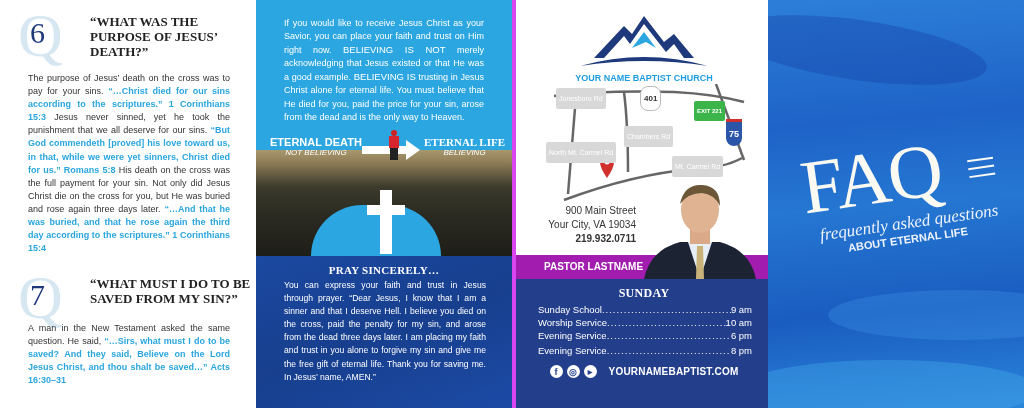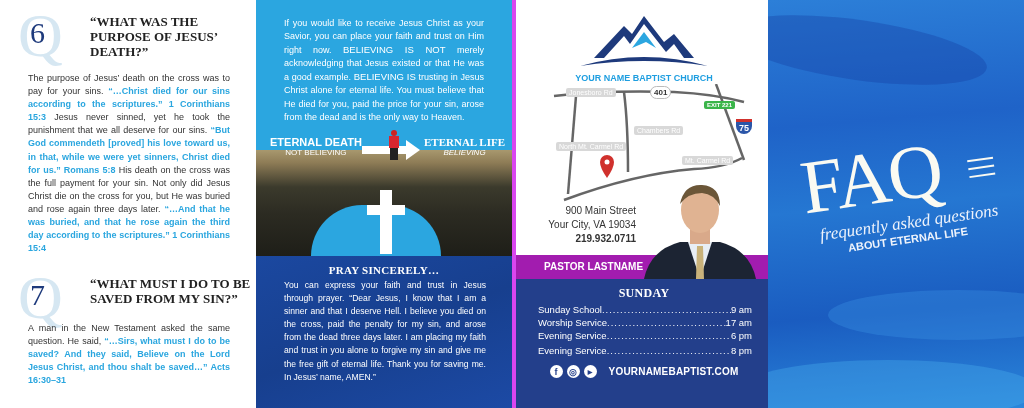--- a/index.html
+++ b/index.html
@@ -21,40 +21,40 @@
   #p2 { left: 256px; background: #2ba6e0; }
   #p2 .intro { position: absolute; left: 28px; top: 17px; width: 200px; font-size: 9px; line-height: 13.1px; color: #fff; text-align: justify; }
   #p2 .intro b { font-weight: normal; font-size: 9.5px; }
   .scene { position: absolute; left: 0; top: 150px; width: 256px; height: 106px; background:
      linear-gradient(180deg, #a8986e 0%, #8e7c56 12%, #3b3a2c 35%, #2c2b22 60%, #1e1e18 100%); }
   .scene .hole { position: absolute; left: 55px; top: 55px; width: 130px; height: 51px; background: #2ba6e0; border-radius: 60px 60px 0 0; }
   .cross-v { position: absolute; left: 124px; top: 40px; width: 12px; height: 64px; background: #fff; }
   .cross-h { position: absolute; left: 111px; top: 55px; width: 38px; height: 10px; background: #fff; }
   .ed { position: absolute; left: 14px; top: 136px; color: #fff; text-align: center; }
   .ed .t { font-weight: bold; font-size: 11px; }
-  .ed .s { font-size: 8px; }
+  .ed .s { font-style: italic; font-size: 8px; }
   .el { position: absolute; left: 168px; top: 136px; color: #fff; text-align: center; }
   .el .t { font-weight: bold; font-size: 11px; font-family: Liberation Serif, serif; }
   .el .s { font-style: italic; font-size: 8px; }
   .arrow-body { position: absolute; left: 106px; top: 146px; width: 44px; height: 8px; background: #fff; }
   .arrow-head { position: absolute; left: 150px; top: 140px; width: 0; height: 0; border-top: 10px solid transparent; border-bottom: 10px solid transparent; border-left: 14px solid #fff; }
   .person { position: absolute; left: 133px; top: 130px; width: 10px; height: 30px; }
   .person .hd { width: 6px; height: 6px; border-radius: 50%; background: #c22; margin-left: 2px; }
   .person .bd { width: 10px; height: 12px; background: #d8262f; }
   .person .lg { width: 8px; height: 12px; background: #222; margin-left: 1px; }
   .pray { position: absolute; left: 0; top: 256px; width: 256px; height: 152px; background: linear-gradient(160deg, #1b48a0 0%, #173f8e 50%, #1c4aa5 100%); }
   .pray h3 { text-align: center; margin-top: 8px; font-family: "Liberation Serif", serif; font-size: 11px; font-weight: bold; color: #fff; letter-spacing: 0.3px; }
   .pray p { margin: 3px 0 0 28px; width: 202px; font-size: 8.6px; line-height: 13.1px; color: #fff; text-align: justify; }
 
   
   #p3 { left: 512px; background: #fff; border-left: 4px solid #d946ef; }
   .logo { position: absolute; left: 58px; top: 12px; width: 140px; height: 56px; }
   .church-name { position: absolute; left: 0; width: 256px; top: 73px; text-align: center; color: #1e9ee0; font-weight: bold; font-size: 9px; }
   .map { position: absolute; left: 28px; top: 84px; width: 220px; height: 120px; }
-  .road-lbl { position: absolute; background: #d8d8d8; color: #fff; font-size: 7px; padding: 1px 3px; border-radius: 2px; margin-left: 10px; }
+  .road-lbl { position: absolute; background: #d8d8d8; color: #fff; font-size: 7px; padding: 7px 3px; border-radius: 2px; }
   .addr { position: absolute; right: 132px; top: 204px; text-align: right; font-size: 10px; line-height: 14px; color: #333; }
   .addr .ph { font-weight: bold; }
   .pastor-photo { position: absolute; left: 128px; top: 180px; width: 112px; height: 99px; }
   .pastor-band { position: absolute; left: 0; top: 255px; width: 256px; height: 24px; background: #a21caf; }
   .pastor-band span { position: absolute; left: 28px; top: 6px; color: #fff; font-weight: bold; font-size: 10px; }
   .sched { position: absolute; left: 0; top: 279px; width: 256px; height: 129px; background: #233f8b; color: #fff; }
   .sched h4 { text-align: center; font-family: "Liberation Serif", serif; font-size: 12px; font-weight: bold; letter-spacing: 0.3px; }
   .row { display: flex; margin: 0 0 0 22px; width: 214px; font-size: 9.5px; line-height: 13px; }
   .row .lbl { white-space: nowrap; }
   .row .dots { flex: 1; overflow: hidden; white-space: nowrap; }
@@ -174,21 +174,21 @@
     <h4 style="margin-top:7px;">SUNDAY</h4>
     <div id="sunday-rows" style="margin-top:2px;">
         <div class="row">
           <span class="lbl">Sunday School</span>
           <span class="dots"></span>
           <span class="tm">9 am</span>
         </div>
         <div class="row">
           <span class="lbl">Worship Service</span>
           <span class="dots"></span>
-          <span class="tm">17 am</span>
+          <span class="tm">10 am</span>
         </div>
         <div class="row">
           <span class="lbl">Evening Service</span>
           <span class="dots"></span>
           <span class="tm">6 pm</span>
         </div>
       </div>
     <div id="wed-rows" style="margin-top:2px;">
         <div class="row">
           <span class="lbl">Evening Service</span>

